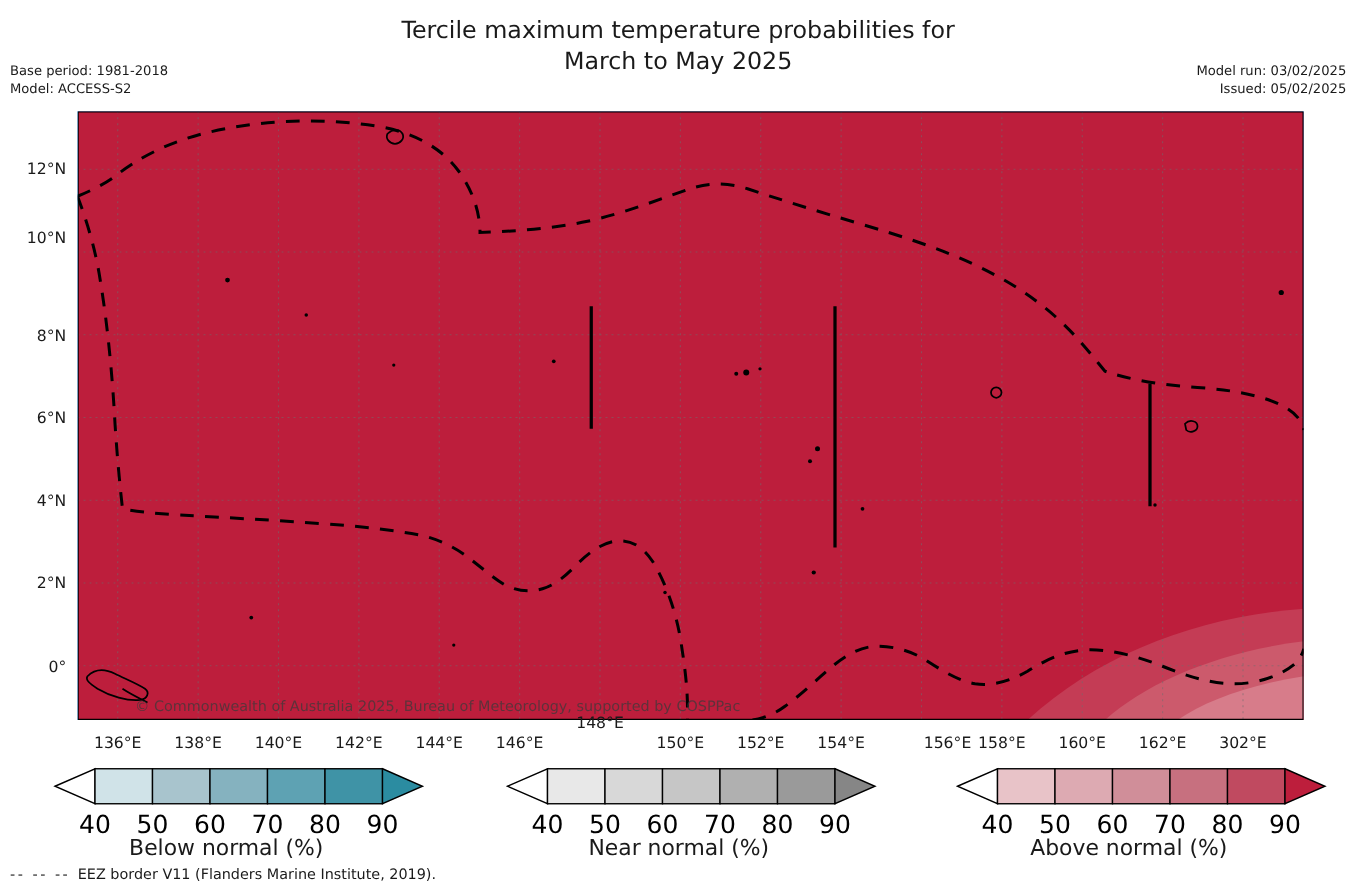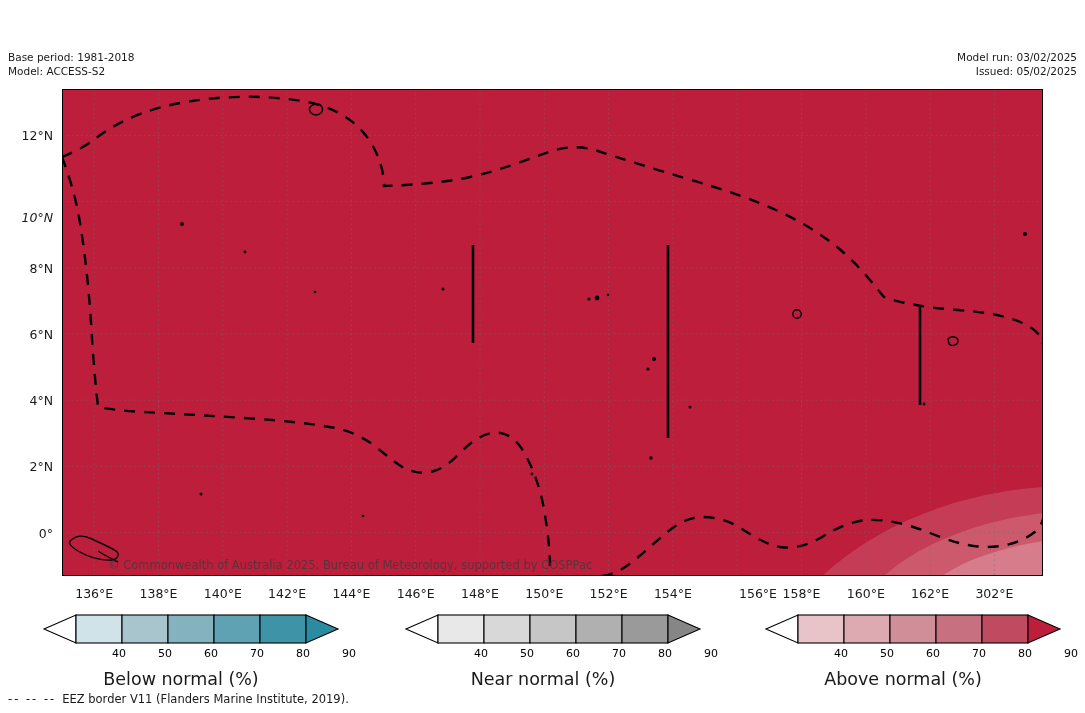--- a/index.html
+++ b/index.html
@@ -94,24 +94,23 @@
 
   .cbar-ticks {
     position: relative;
     width: 350px;
     height: 20px;
     margin-top: 1px;
   }
   .cbar-ticks span {
     position: absolute;
     top: 0;
-    font-size: 11px;
+    font-size: 20px;
     transform: translateX(-50%);
     color: #000;
-    margin-left: 43px;
   }
   .cbar-caption {
     width: 350px;
     text-align: center;
     font-size: 17.5px;
     margin-top: 2px;
     color: #1a1a1a;
   }
 
   #footer-note {
@@ -125,20 +124,22 @@
     align-items: center;
     gap: 6px;
   }
   #footer-note .dashline { letter-spacing: 2px; }
 </style>
 </head>
 <body>
 
 <div class="page">
 
+  <div id="chart-title">Tercile maximum temperature probabilities for
+March to May 2025</div>
 
   <div id="meta-left">
     <span class="meta-line">Base period: 1981-2018</span>
     <span class="meta-line">Model: ACCESS-S2</span>
   </div>
 
   <div id="meta-right">
     <span class="meta-line">Model run: 03/02/2025</span>
     <span class="meta-line">Issued: 05/02/2025</span>
   </div>
@@ -269,30 +270,30 @@
     </svg>
 
     <div id="attribution" style="position:absolute;left:46px;top:469px;">© Commonwealth of Australia 2025, Bureau of Meteorology, supported by COSPPac</div>
   </div>
 
   <div class="axis-label ylab" style="left:0px;top:532.6px;width:53px;">0°</div>
   <div class="axis-label ylab" style="left:0px;top:466.4px;width:53px;">2°N</div>
   <div class="axis-label ylab" style="left:0px;top:400.2px;width:53px;">4°N</div>
   <div class="axis-label ylab" style="left:0px;top:334.0px;width:53px;">6°N</div>
   <div class="axis-label ylab" style="left:0px;top:267.8px;width:53px;">8°N</div>
-  <div class="axis-label ylab" style="left:0px;top:217px;width:53px;font-style:italic;">10°N</div>
+  <div class="axis-label ylab" style="left:0px;top:190px;width:53px;">10°N</div>
   <div class="axis-label ylab" style="left:0px;top:135.4px;width:53px;">12°N</div>
 
   <div class="axis-label xlab" style="left:94.2px;top:586px;">136°E</div>
   <div class="axis-label xlab" style="left:158.5px;top:586px;">138°E</div>
   <div class="axis-label xlab" style="left:222.8px;top:586px;">140°E</div>
   <div class="axis-label xlab" style="left:287.1px;top:586px;">142°E</div>
   <div class="axis-label xlab" style="left:351.4px;top:586px;">144°E</div>
   <div class="axis-label xlab" style="left:415.7px;top:586px;">146°E</div>
-  <div class="axis-label xlab" style="left:480.0px;top:586px;">148°E</div>
+  <div class="axis-label xlab" style="left:480.0px;top:570px;">148°E</div>
   <div class="axis-label xlab" style="left:544.3px;top:586px;">150°E</div>
   <div class="axis-label xlab" style="left:608.6px;top:586px;">152°E</div>
   <div class="axis-label xlab" style="left:672.9px;top:586px;">154°E</div>
   <div class="axis-label xlab" style="left:758px;top:586px;">156°E</div>
   <div class="axis-label xlab" style="left:801.5px;top:586px;">158°E</div>
   <div class="axis-label xlab" style="left:865.8px;top:586px;">160°E</div>
   <div class="axis-label xlab" style="left:930.1px;top:586px;">162°E</div>
   <div class="axis-label xlab" style="left:994.4px;top:586px;">302°E</div>
 
   <div class="cbar-block b0">

